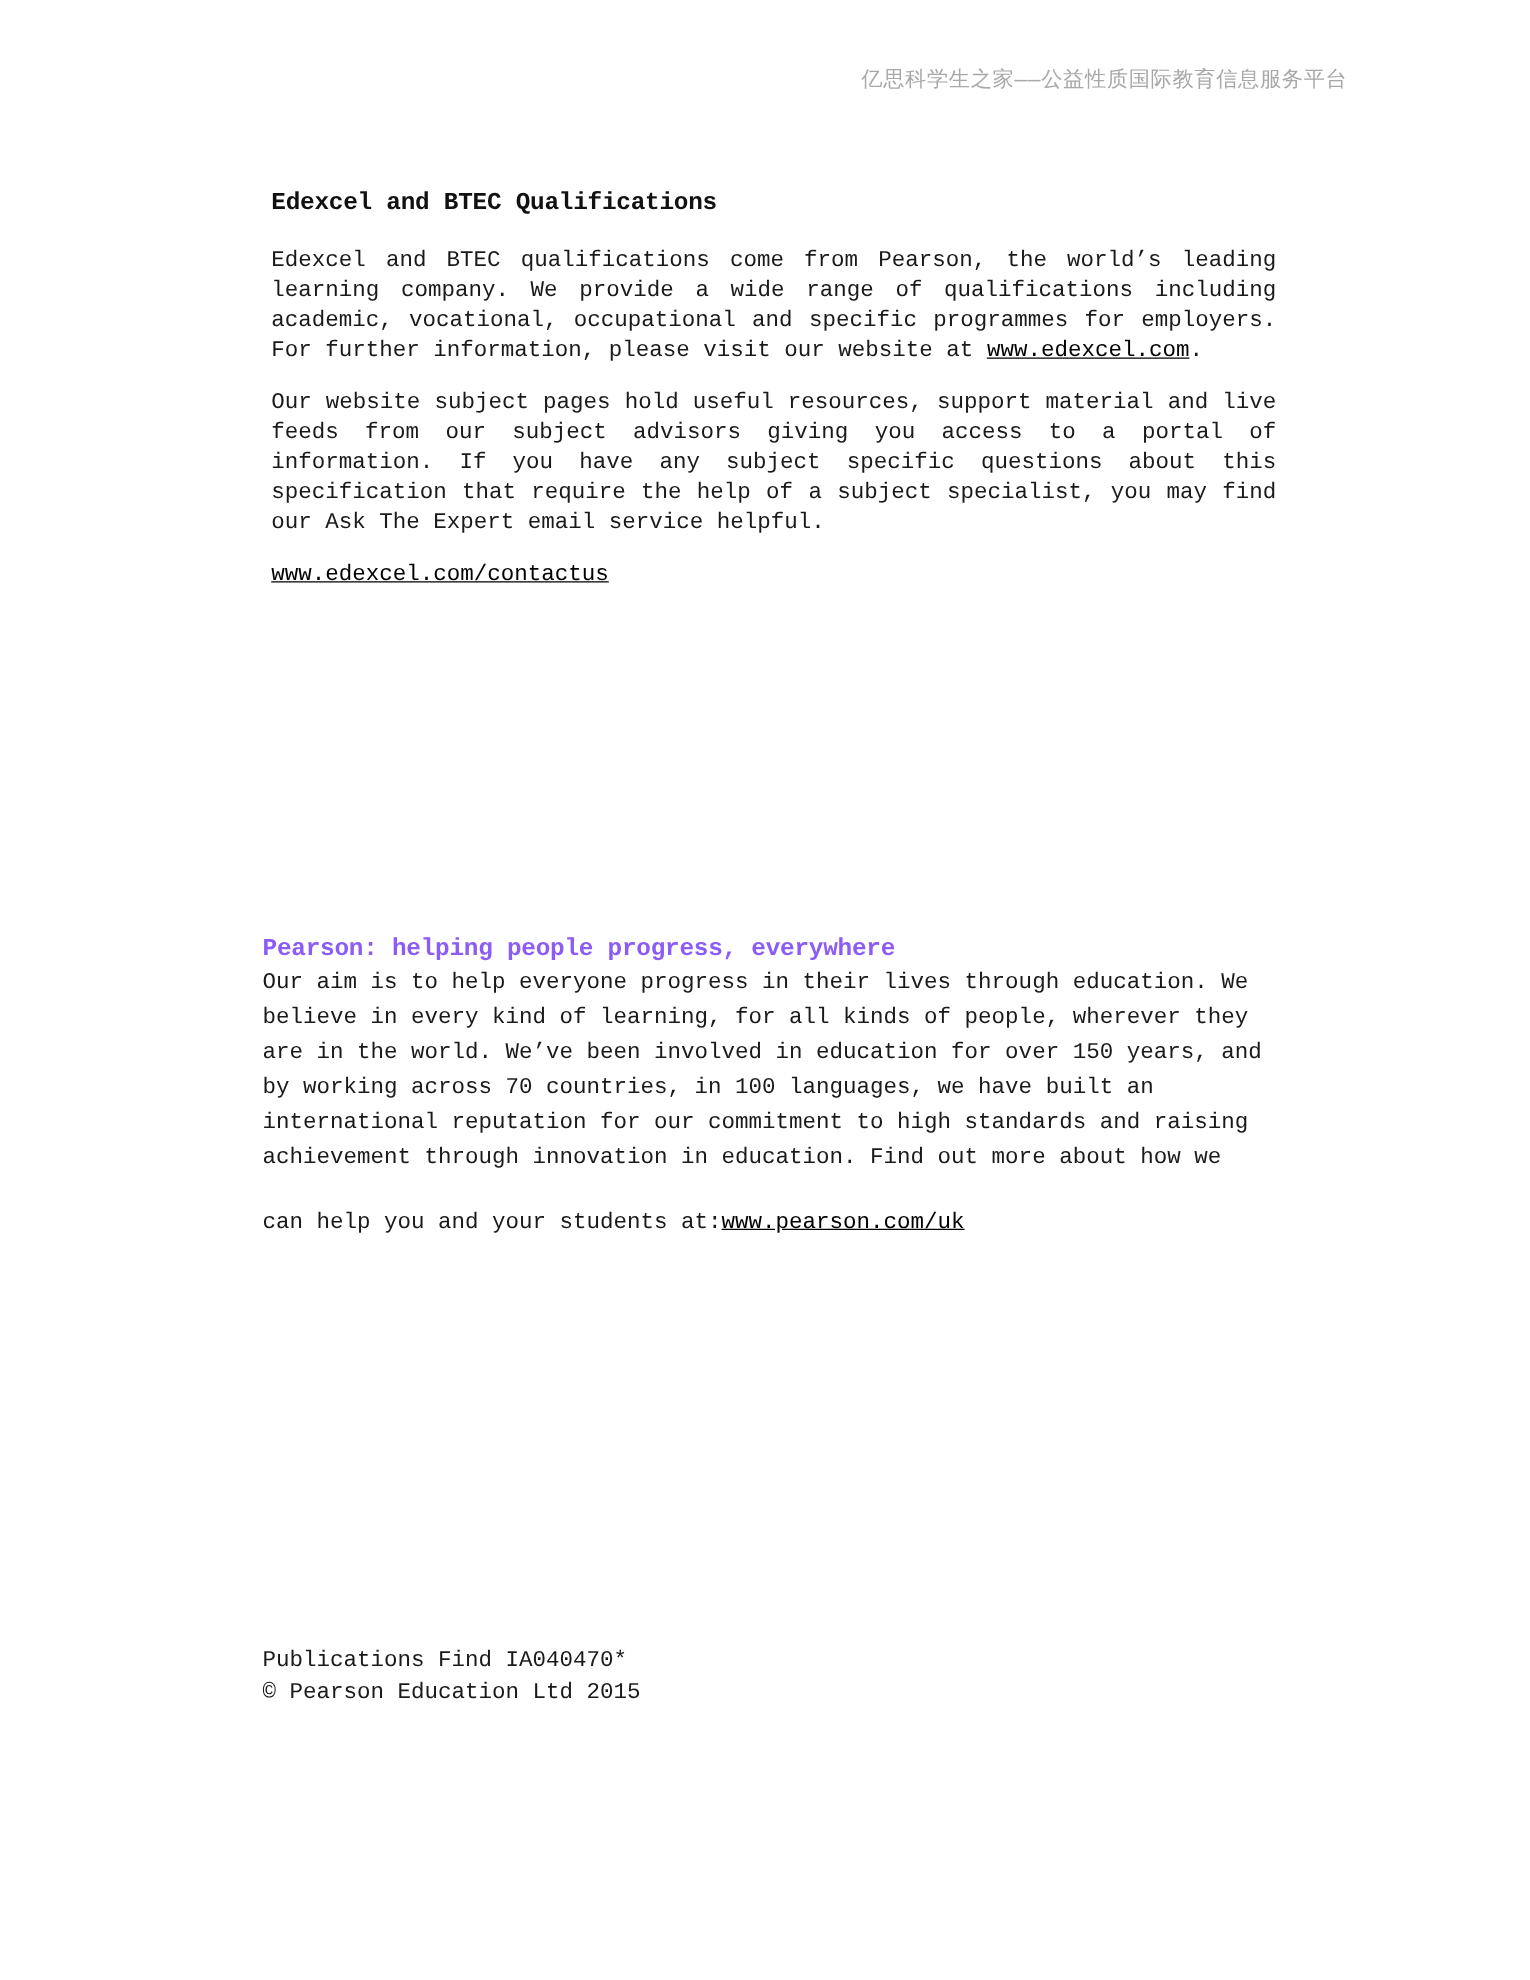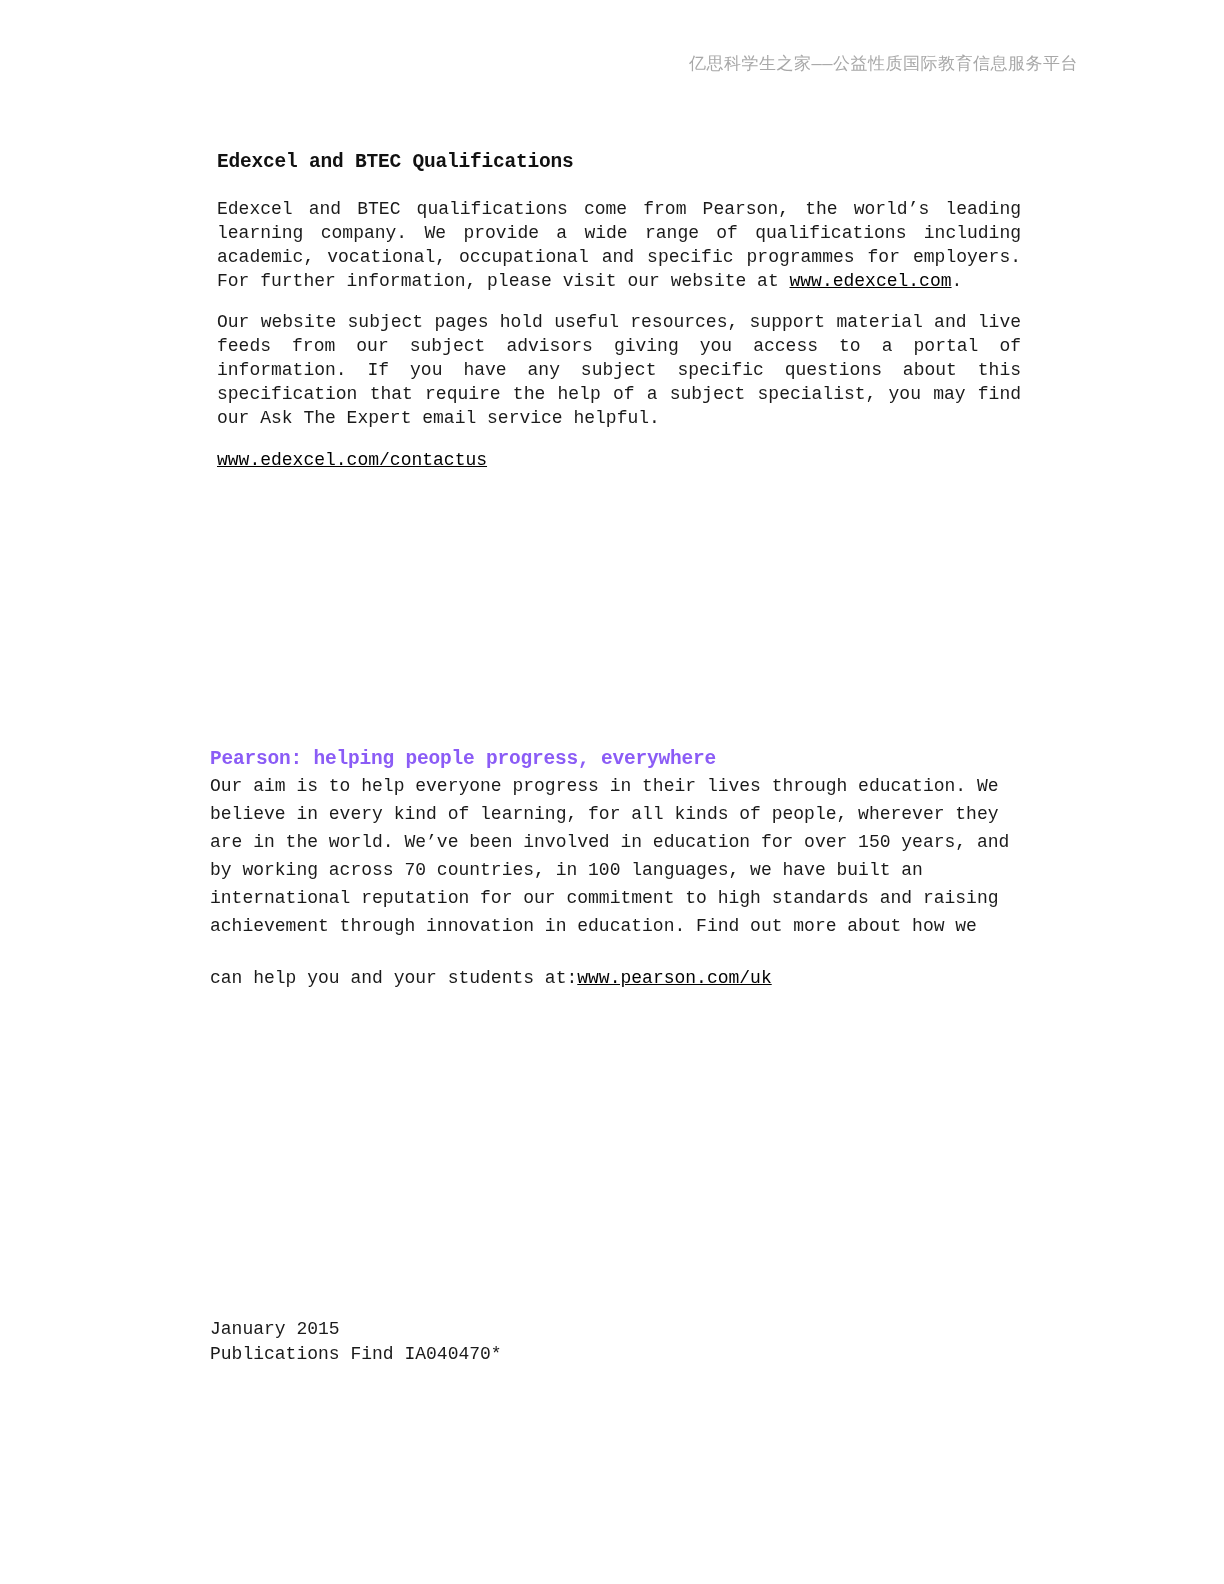--- a/index.html
+++ b/index.html
@@ -98,19 +98,19 @@
     <p class="link-line"><a class="lnk">www.edexcel.com/contactus</a></p>
   </section>
 
   <section class="sec-pearson">
     <h2>Pearson: helping people progress, everywhere</h2>
 
     <p><span>Our aim is to help everyone progress in their lives through education. We believe in every kind of learning, for all kinds of people, wherever they are in the world. We’ve been involved in education for over 150 years, and by working across 70 countries, in 100 languages, we have built an international reputation for our commitment to high standards and raising achievement through innovation in education. Find out more about how we can help you and your students at:</span><a class="lnk block-link">www.pearson.com/uk</a></p>
   </section>
 
   <div class="footer">
-    <div>January 2015</div>
     <div>Publications Find IA040470*</div>
+    <div>© Pearson Education Ltd 2015</div>
   </div>
 
   <div class="wm-bottom">website. con</div>
 
 </div>
 
 </body></html>

